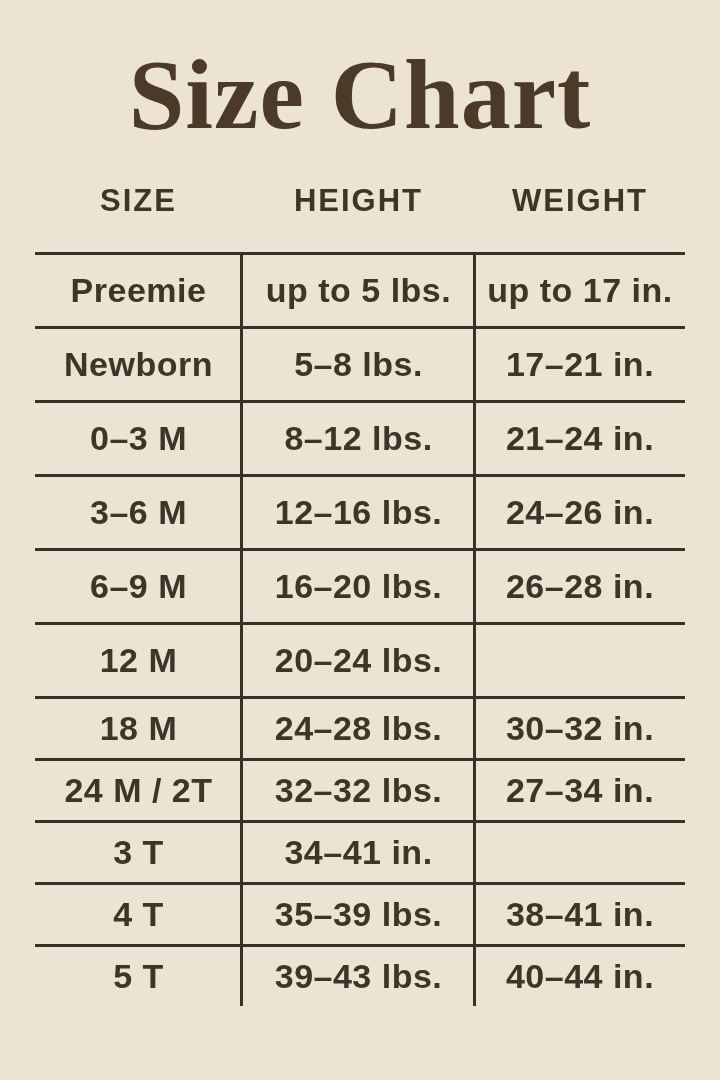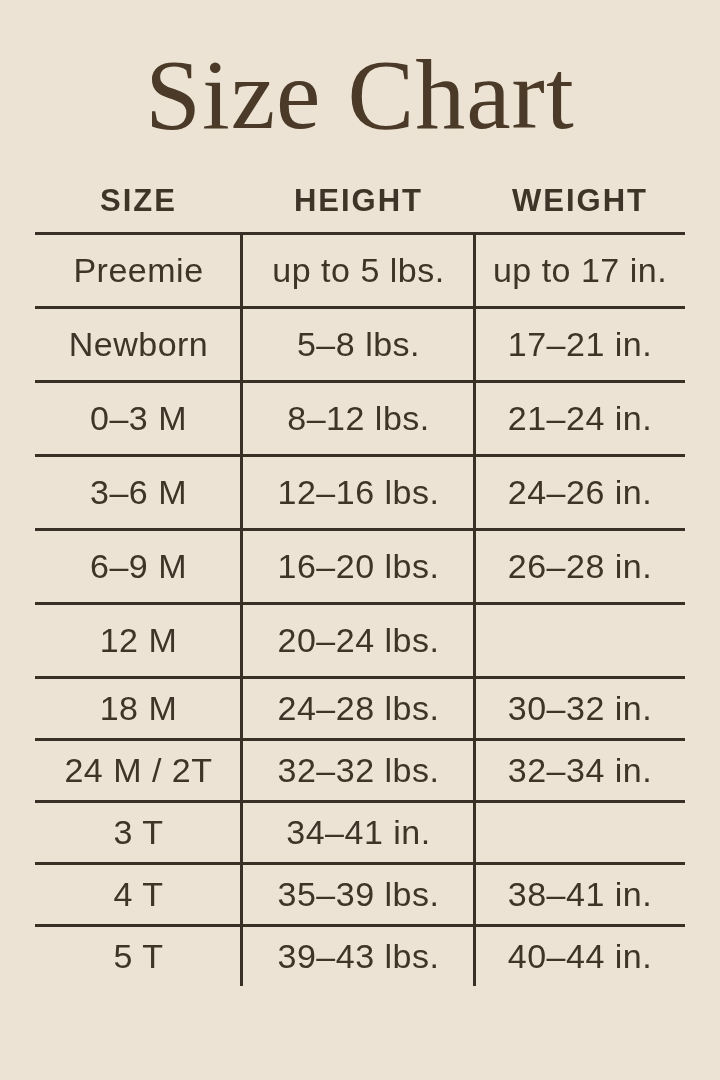--- a/index.html
+++ b/index.html
@@ -14,21 +14,21 @@
     background: #ece3d5;
     font-family: "Liberation Sans", sans-serif;
     overflow: hidden;
   }
   .title {
     margin: 0;
     padding-top: 40px;
     text-align: center;
     font-family: "Liberation Serif", "DejaVu Serif", serif;
     font-size: 100px;
-    font-weight: 400;
+    font-weight: 700;
     line-height: 1.1;
     letter-spacing: 1px;
     color: #4a3a27;
   }
   .chart {
     position: relative;
     width: 650px;
     margin: 0 auto;
   }
   .header-row {
@@ -40,21 +40,22 @@
   }
   .header-cell {
     text-align: center;
     font-size: 31px;
     font-weight: 700;
     letter-spacing: 2px;
     color: #3e3428;
   }
   .table-body {
     position: relative;
-    margin-top: 8px;
+    margin-top: 28px;
+    font-weight: bold;
   }
   .row {
     display: grid;
     grid-template-columns: 207px 233px 210px;
     height: 74px;
     border-top: 3px solid #3a3126;
     box-sizing: border-box;
     align-items: center;
   }
   .row:nth-child(n+9) {
@@ -126,21 +127,21 @@
         <div class="cell">20–24 lbs.</div>
       </div>
       <div class="row">
         <div class="cell">18 M</div>
         <div class="cell">24–28 lbs.</div>
         <div class="cell">30–32 in.</div>
       </div>
       <div class="row">
         <div class="cell">24 M / 2T</div>
         <div class="cell">32–32 lbs.</div>
-        <div class="cell">32–34 in.</div>
+        <div class="cell">27–34 in.</div>
       </div>
       <div class="row">
         <div class="cell">3 T</div>
         <div class="cell">34–41 in.</div>
       </div>
       <div class="row">
         <div class="cell">4 T</div>
         <div class="cell">35–39 lbs.</div>
         <div class="cell">38–41 in.</div>
       </div>

